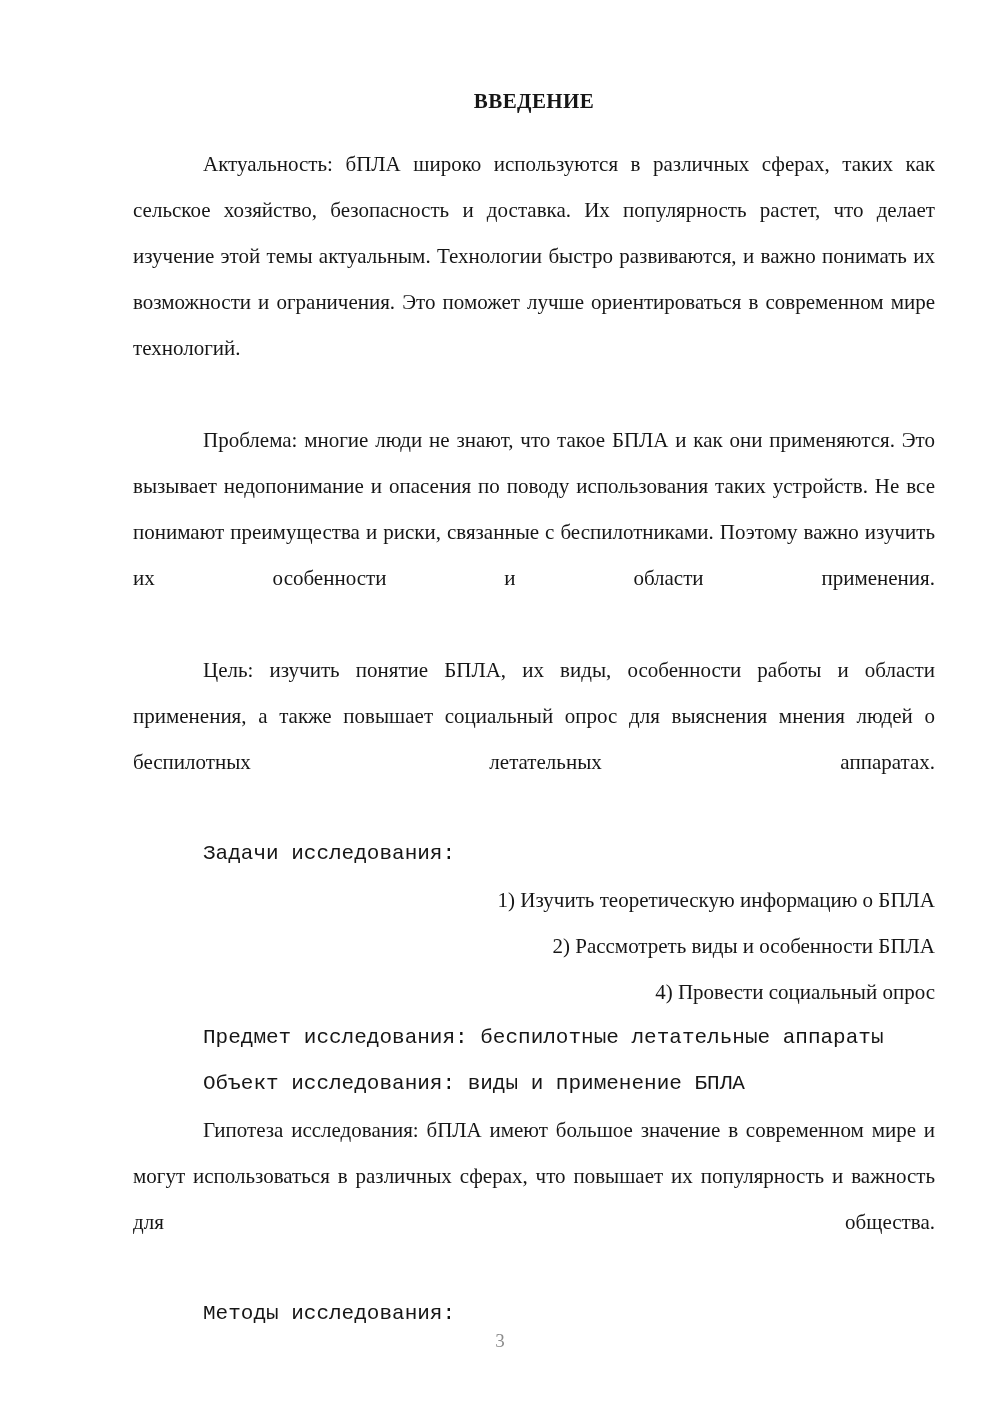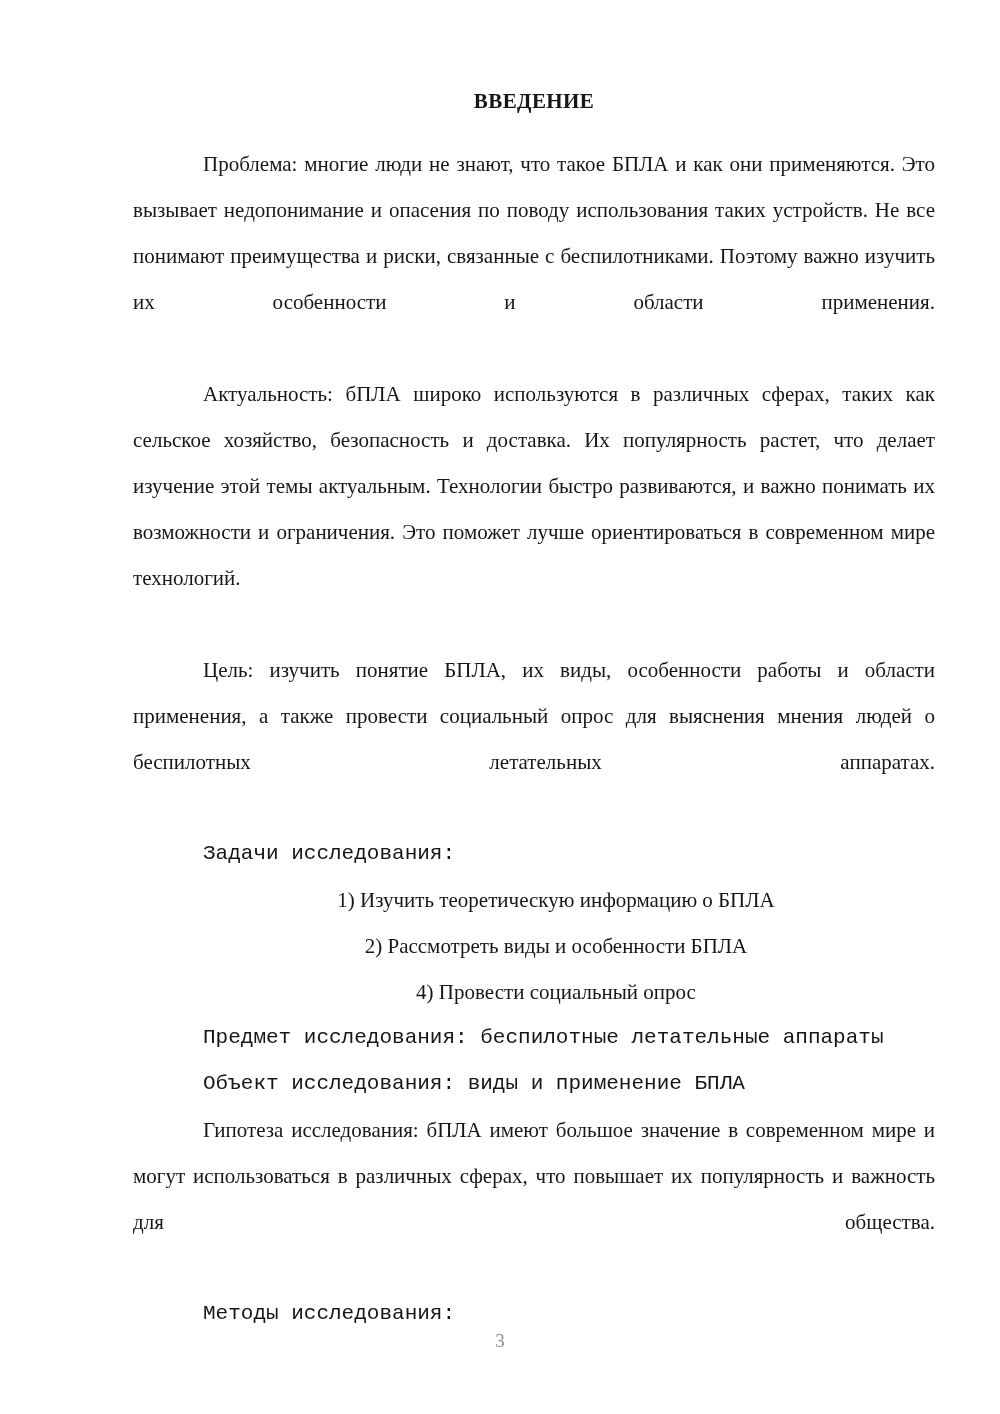--- a/index.html
+++ b/index.html
@@ -61,21 +61,21 @@
     font-family: Liberation Mono, monospace;
   }
   .list {
     list-style: none;
     margin: 0;
     padding: 0;
   }
   .list-item {
     font-size: 21px;
     line-height: 46px;
-    text-align: center;
+    text-align: right;
     margin: 0;
     padding-left: 44px;
   }
 
   .page-number {
     position: absolute;
     left: 0;
     right: 0;
     top: 1330px;
     text-align: center;
@@ -86,25 +86,25 @@
 </style>
 </head>
 <body>
 
 <div class="page">
 
   <div class="content">
 
     <h1 class="doc-title">ВВЕДЕНИЕ</h1>
 
+    <p class="para">Актуальность: бПЛА широко используются в различных сферах, таких как сельское хозяйство, безопасность и доставка. Их популярность растет, что делает изучение этой темы актуальным. Технологии быстро развиваются, и важно понимать их возможности и ограничения. Это поможет лучше ориентироваться в современном мире технологий.</p>
+
     <p class="para">Проблема: многие люди не знают, что такое БПЛА и как они применяются. Это вызывает недопонимание и опасения по поводу использования таких устройств. Не все понимают преимущества и риски, связанные с беспилотниками. Поэтому важно изучить их особенности и области применения.</p>
 
-    <p class="para">Актуальность: бПЛА широко используются в различных сферах, таких как сельское хозяйство, безопасность и доставка. Их популярность растет, что делает изучение этой темы актуальным. Технологии быстро развиваются, и важно понимать их возможности и ограничения. Это поможет лучше ориентироваться в современном мире технологий.</p>
-
-    <p class="para">Цель: изучить понятие БПЛА, их виды, особенности работы и области применения, а также провести социальный опрос для выяснения мнения людей о беспилотных летательных аппаратах.</p>
+    <p class="para">Цель: изучить понятие БПЛА, их виды, особенности работы и области применения, а также повышает социальный опрос для выяснения мнения людей о беспилотных летательных аппаратах.</p>
 
     <p class="plain-line">Задачи исследования:</p>
 
     <ol class="list">
       <li class="list-item">1) Изучить теоретическую информацию о БПЛА</li>
       <li class="list-item">2) Рассмотреть виды и особенности БПЛА</li>
       <li class="list-item">4) Провести социальный опрос</li>
     </ol>
 
     <p class="plain-line">Предмет исследования: беспилотные летательные аппараты</p>

